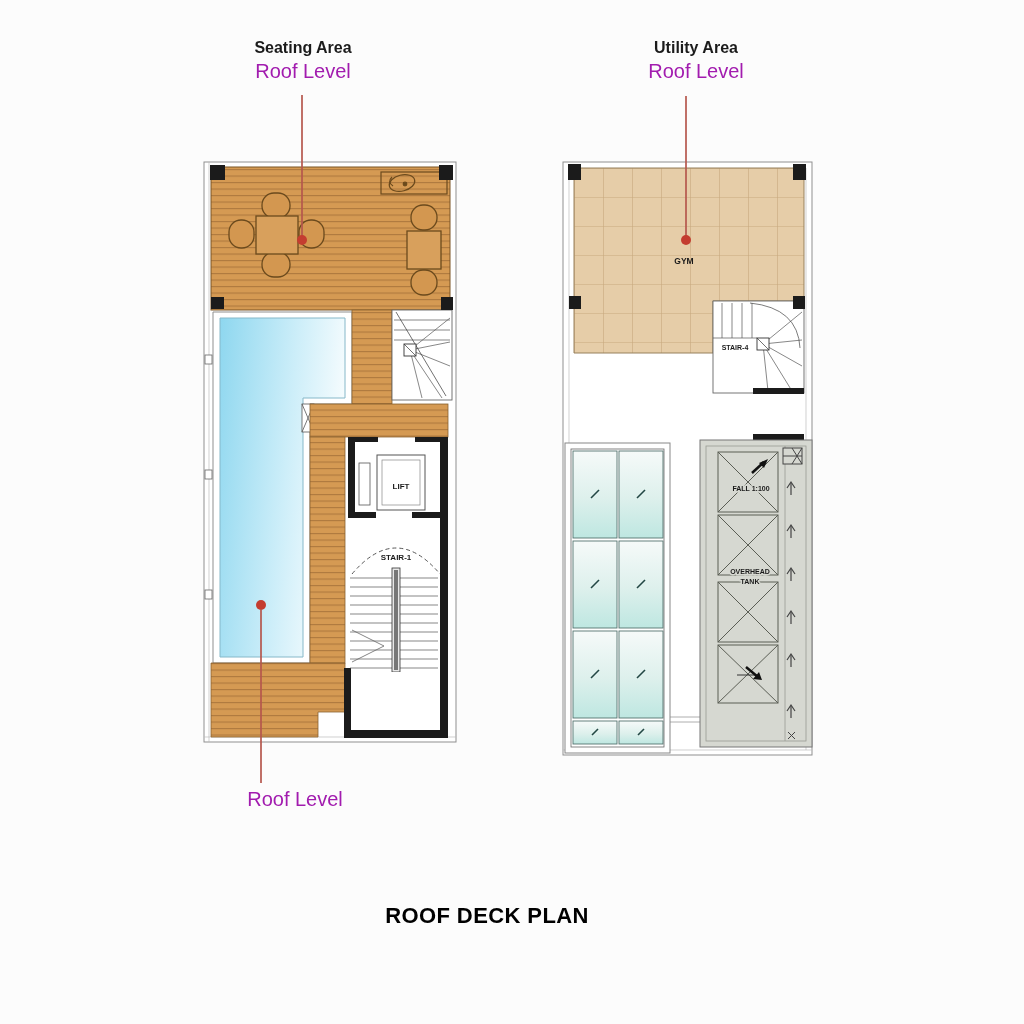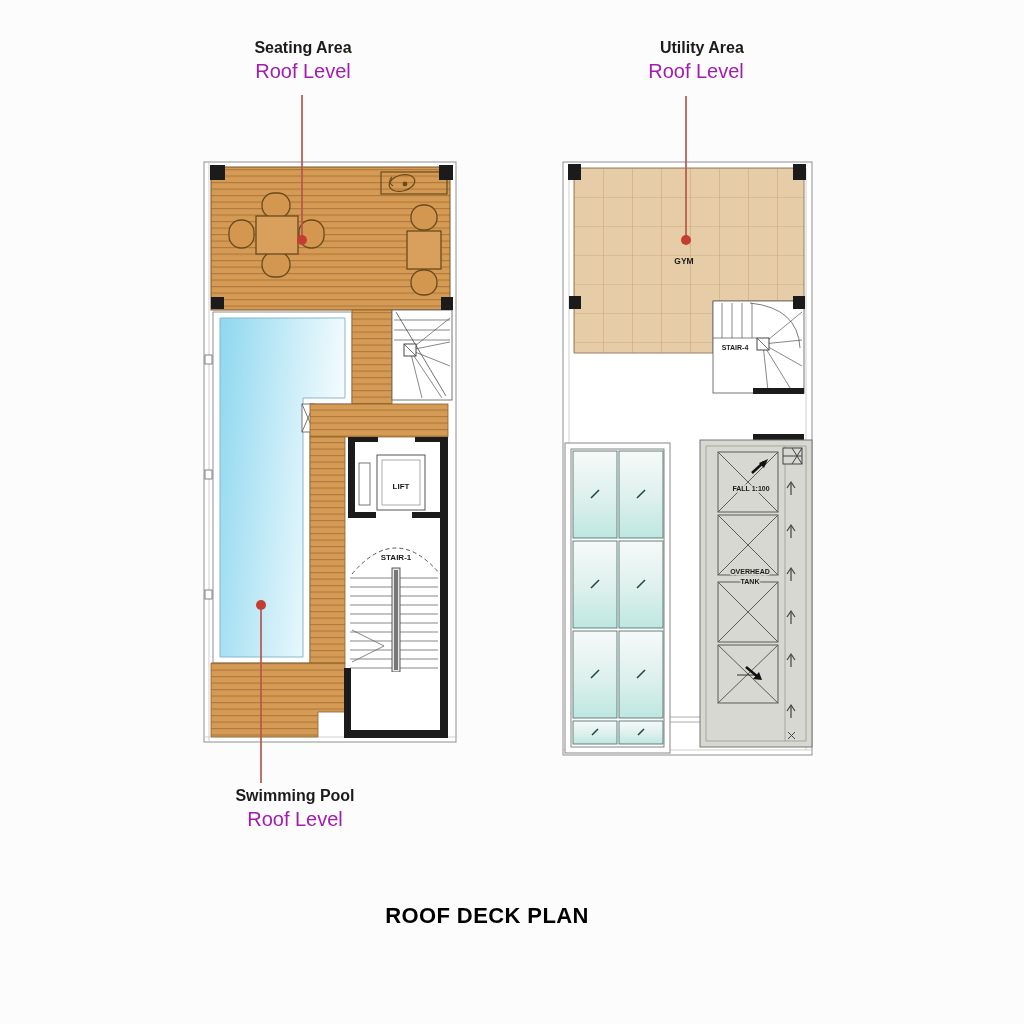--- a/index.html
+++ b/index.html
@@ -307,25 +307,24 @@
         <line x1="261" y1="609" x2="261" y2="783" stroke="#b5574d" stroke-width="1.7"></line>
       </g>
     </g>
   </svg>
 
   <div class="anno" style="left:303px;top:38px;">
     <div class="anno-title">Seating Area</div>
     <div class="anno-sub">Roof Level</div>
   </div>
 
-  <div class="anno" style="left:696px;top:38px;text-align:right;">
+  <div class="anno" style="left:696px;top:38px;">
     <div class="anno-title">Utility Area</div>
     <div class="anno-sub">Roof Level</div>
   </div>
 
   <div class="anno" style="left:295px;top:786px;">
-    <div class="anno-title">Swimming Pool</div>
     <div class="anno-sub">Roof Level</div>
   </div>
 
   <div class="plan-title" style="left:487px;top:903px;">ROOF DECK PLAN</div>
 
 </div>
 
 </body></html>

